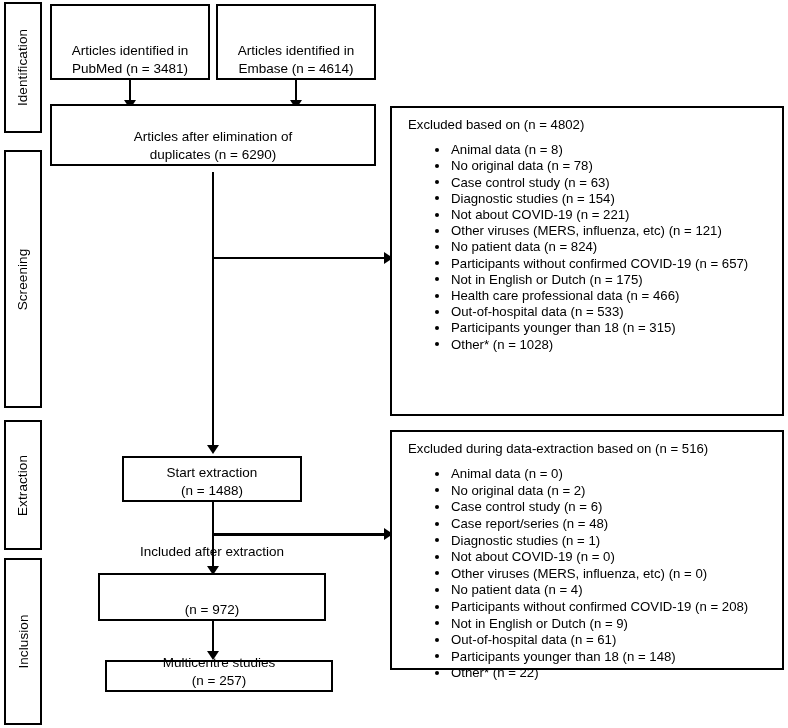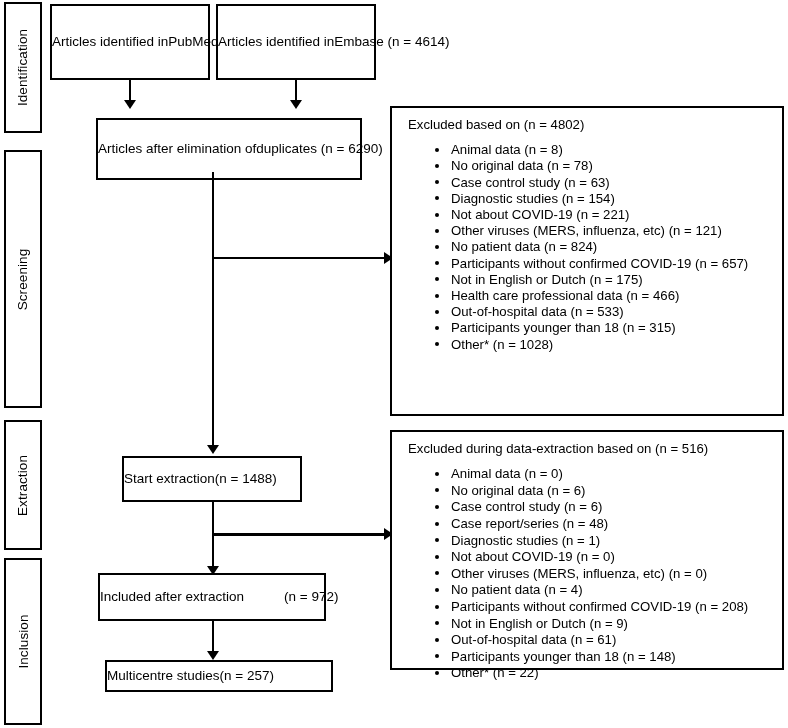--- a/index.html
+++ b/index.html
@@ -22,22 +22,23 @@
 
   
   .box {
     position: absolute;
     box-sizing: border-box;
     border: 2.5px solid #000000;
     background: #ffffff;
   }
   .box-center {
     display: flex;
+    flex-direction: column;
     align-items: center;
-    justify-content: flex-start;
+    justify-content: flex-end;
     text-align: center;
     line-height: 1.32;
     font-size: 13.5px;
   }
   .box-center .l1,
   .box-center .l2 { display: block; white-space: nowrap; }
 
   
   .stage {
     position: absolute;
@@ -150,21 +151,21 @@
     <span class="l1">Articles identified in</span>
     <span class="l2">Embase (n = 4614)</span>
   </div>
 
   <div class="vline" style="left:128.5px; top:80px; height:22px;"></div>
   <div class="arrow-down" style="left:123.5px; top:100px;"></div>
 
   <div class="vline" style="left:294.5px; top:80px; height:22px;"></div>
   <div class="arrow-down" style="left:289.5px; top:100px;"></div>
 
-  <div class="box box-center" style="left:50px; top:118px; width:266px; height:62px;margin-left:46px;">
+  <div class="box box-center" style="left:50px; top:104px; width:326px; height:62px;">
     <span class="l1">Articles after elimination of</span>
     <span class="l2">duplicates  (n = 6290)</span>
   </div>
 
   <div class="vline" style="left:211.5px; top:172px; height:275px;"></div>
   <div class="arrow-down" style="left:206.5px; top:445px;"></div>
 
   <div class="hline" style="left:211.5px; top:256.5px; width:177px;"></div>
   <div class="arrow-right" style="left:384px; top:251.5px;"></div>
 
@@ -195,21 +196,21 @@
   <div class="vline" style="left:211.5px; top:502px; height:68px;"></div>
   <div class="arrow-down" style="left:206.5px; top:566px;"></div>
 
   <div class="hline" style="left:211.5px; top:533px; width:177px;"></div>
   <div class="arrow-right" style="left:384px; top:528px;"></div>
 
   <div class="panel panel-2" style="left:390px; top:430px; width:394px; height:240px;">
     <span class="head">Excluded during data-extraction based on (n = 516)</span>
     <ul>
       <li>Animal data (n = 0)</li>
-      <li>No original data (n = 6)</li>
+      <li>No original data (n = 2)</li>
       <li>Case control study (n = 6)</li>
       <li>Case report/series (n = 48)</li>
       <li>Diagnostic studies (n = 1)</li>
       <li>Not about COVID-19 (n = 0)</li>
       <li>Other viruses (MERS, influenza, etc) (n = 0)</li>
       <li>No patient data (n = 4)</li>
       <li>Participants without confirmed COVID-19 (n = 208)</li>
       <li>Not in English or Dutch (n = 9)</li>
       <li>Out-of-hospital data (n = 61)</li>
       <li>Participants younger than 18 (n = 148)</li>

